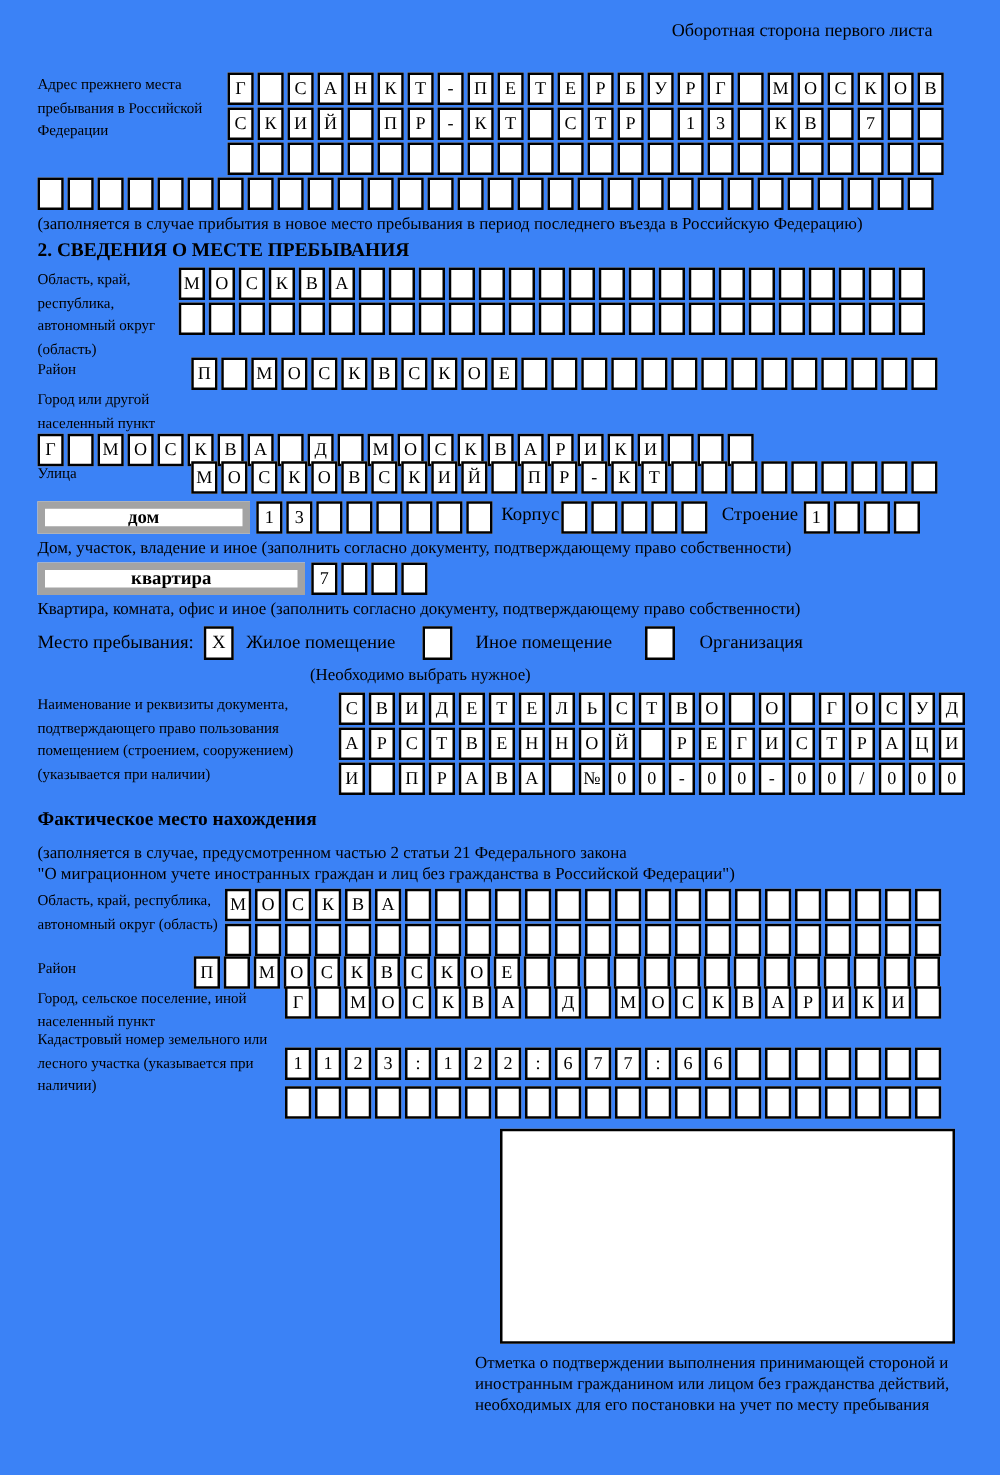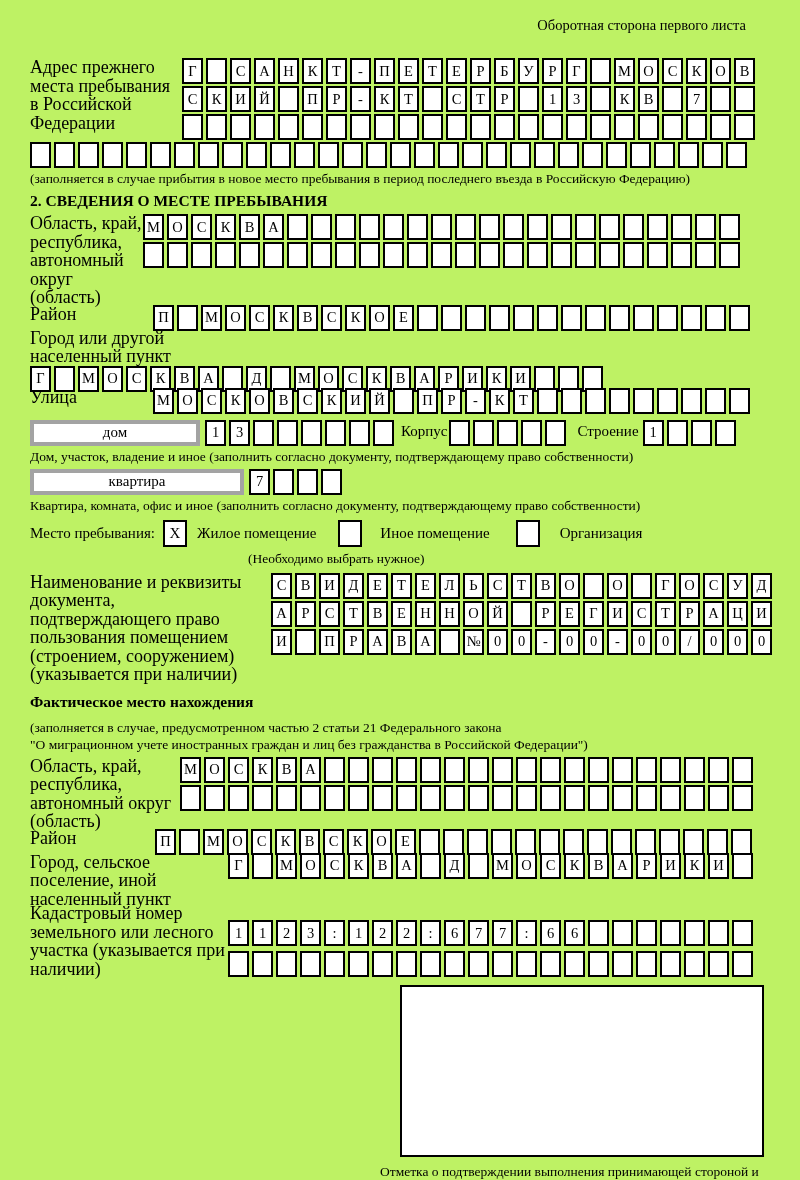--- a/index.html
+++ b/index.html
@@ -1,35 +1,35 @@
 <!DOCTYPE html>
 <html><head>
 <meta charset="utf-8">
 <style>
   html,body{margin:0;padding:0;background:#fff;}
   .page{
     width:800px;height:1180px;box-sizing:border-box;
-    background:#bef264;color:#000;
+    background:#3b82f6;color:#000;
     font-family:"Liberation Serif","DejaVu Serif",serif;
     padding:16px 28px 0 30px;overflow:hidden;position:relative;
   }
   .hnote{text-align:right;font-size:14.5px;line-height:18px;padding-right:26px;margin-bottom:24px;}
   .frow{display:flex;align-items:flex-start;}
-  .flabel{font-size:18px;line-height:18.5px;flex:0 0 auto;}
+  .flabel{font-size:12px;line-height:18.5px;flex:0 0 auto;}
   .rows{display:flex;flex-direction:column;}
   .boxes{display:flex;flex-wrap:nowrap;margin-bottom:2px;}
   .cbox{
     box-sizing:border-box;flex:0 0 21px;width:21px;height:26px;
     border:2px solid #000;margin-right:3px;
     display:inline-flex;align-items:center;justify-content:center;
     font-size:14.5px;line-height:1;background:#fff;
   }
   .wbox{
-    box-sizing:border-box;border:4px solid #a3a3a3;height:26px;background:#fff;
-    display:flex;align-items:center;justify-content:center;font-size:15px;
+    box-sizing:border-box;border:6px solid #a3a3a3;height:26px;background:#fff;
+    display:flex;align-items:center;justify-content:center;font-size:15px;font-weight:bold;
   }
   .sbox{
     box-sizing:border-box;width:24px;height:27px;border:2px solid #000;background:#fff;
     display:inline-flex;align-items:center;justify-content:center;font-size:15px;flex:0 0 auto;
   }
   .caption{font-size:13.5px;line-height:17px;}
   .center{}
   .title{font-size:15.5px;font-weight:bold;line-height:19px;}
   
   .w152{width:152px;} .w113{width:113px;} .w123{width:123px;} .w153{width:153px;}

